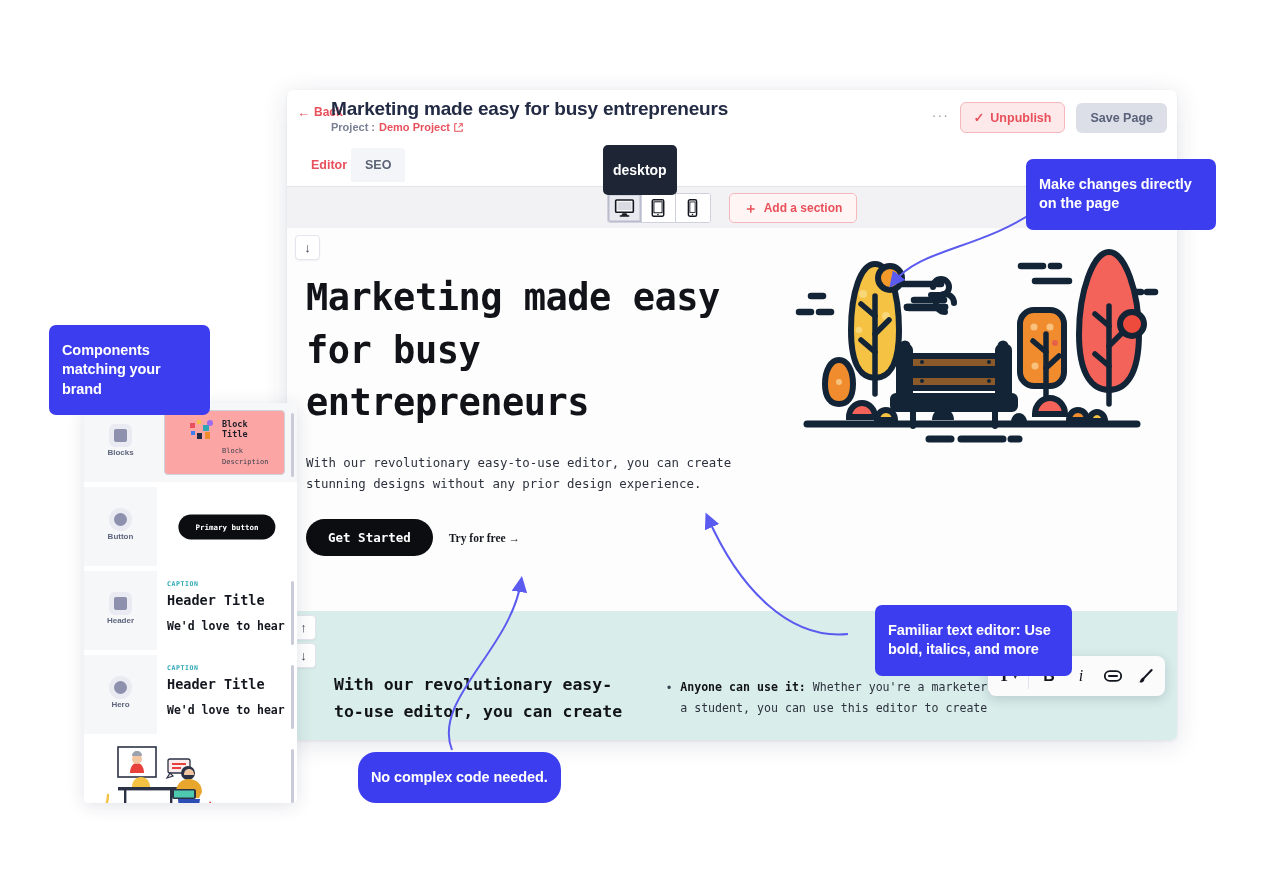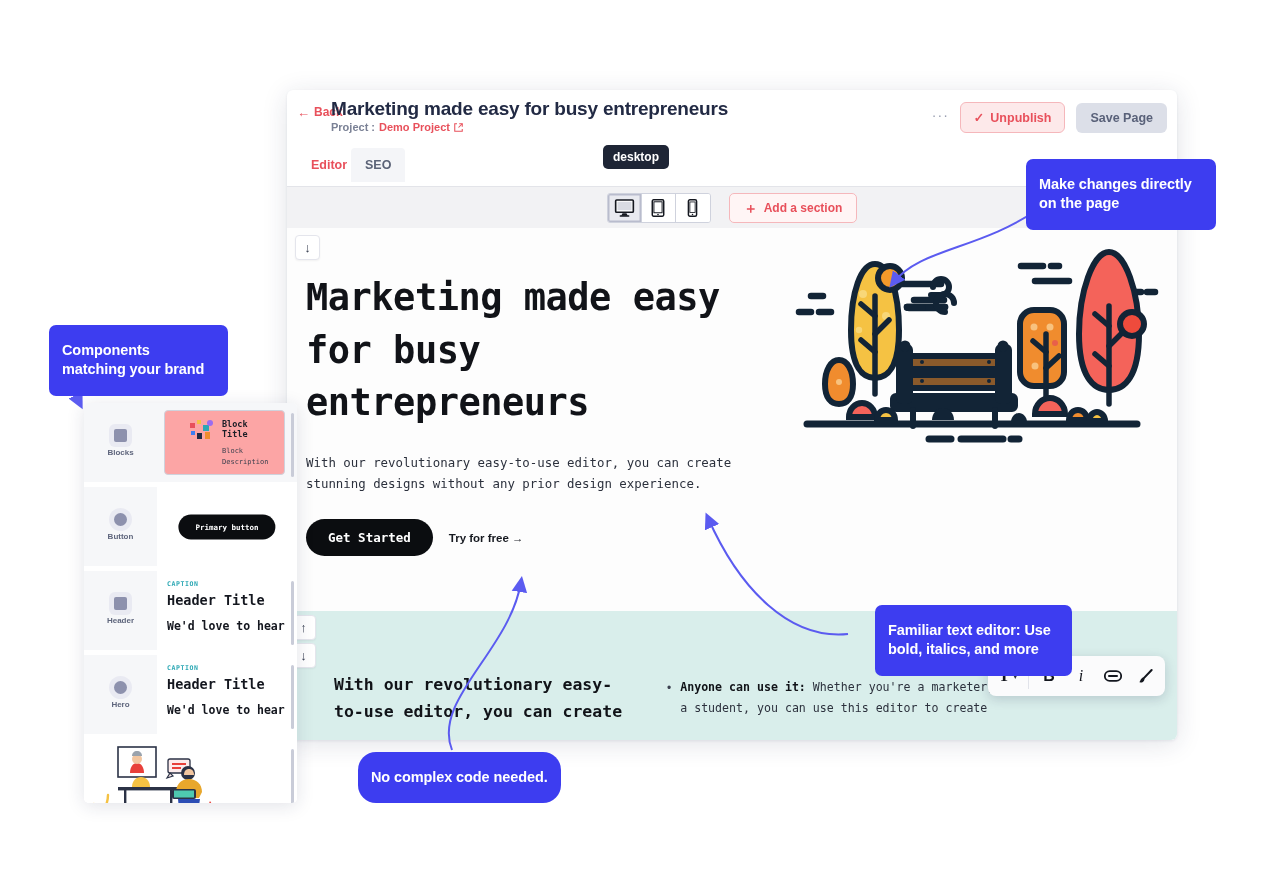--- a/index.html
+++ b/index.html
@@ -75,22 +75,22 @@
   }
   .device-btn:last-child { border-right: none; }
   .device-btn.active { background: #e9eaf0; box-shadow: inset 0 0 0 1.5px #b9bccd; }
   .add-section {
     border: 1.3px solid #f5b7bb; background: #fff5f5; color: #e8505b;
     font-size: 12px; font-weight: 700; border-radius: 5px;
     padding: 7px 14px; display: flex; align-items: center; gap: 6px; cursor: pointer;
   }
   .tooltip-desktop {
     position: absolute; left: 316px; top: -42px;
-    background: #1e2535; color: #fff; font-size: 12px; font-weight: 700;
-    padding: 5px 10px; border-radius: 5px;
+    background: #1e2535; color: #fff; font-size: 14px; font-weight: 700;
+    padding: 17px 10px; border-radius: 5px;
   }
 
   
   .canvas { position: relative; height: 512px; overflow: hidden; background: #fff; }
   .sec-hero { position: relative; height: 383px; background: #fdfdfd; }
   .hero-dl {
     position: absolute; left: 8px; top: 7px; width: 25px; height: 25px;
     background: #fff; border: 1px solid #e4e5ec; border-radius: 4px;
     display: flex; align-items: center; justify-content: center; cursor: pointer;
     box-shadow: 0 1px 2px rgba(0,0,0,.05); font-size: 13px; color: #333a4d;
@@ -105,21 +105,21 @@
     font-family: "DejaVu Sans Mono", monospace;
     font-size: 12.4px; color: #2c313d; line-height: 1.72; margin-top: 22px; max-width: 470px;
   }
   .hero-cta { margin-top: 25px; display: flex; align-items: center; gap: 16px; }
   .btn-dark {
     background: #0b0d10; color: #fff; border-radius: 22px;
     font-family: "DejaVu Sans Mono", monospace;
     font-size: 12.5px; font-weight: 700; padding: 11px 22px; cursor: pointer; border: none;
   }
   .link-free {
-    font-family: Liberation Sans, sans-serif;
+    font-family: Liberation Serif, serif;
     font-size: 11.5px; font-weight: 700; color: #171a21; cursor: pointer;
   }
   .hero-art { position: absolute; right: 8px; top: 6px; width: 380px; height: 215px; }
 
   
   .sec-two { position: relative; height: 129px; background: #d9eeeb; }
   .sec-arrows { position: absolute; left: 4px; top: 4px; display: flex; flex-direction: column; gap: 3px; }
   .sec-arrow {
     width: 25px; height: 25px; background: #fff; border: 1px solid #e4e5ec; border-radius: 4px;
     display: flex; align-items: center; justify-content: center; cursor: pointer;
@@ -206,21 +206,21 @@
   .prev-sub { font-family:"DejaVu Sans Mono", monospace; font-size: 11.5px; font-weight: 700; color: #14171f; margin-top: 11px; white-space: nowrap; }
   .prev-img { position: absolute; left: 8px; top: 4px; width: 140px; height: 78px; }
 
   
   .callout {
     position: absolute; background: #3d3df0; color: #fff;
     font-size: 14.5px; font-weight: 700; line-height: 1.33;
     border-radius: 7px; padding: 16px 13px; letter-spacing: -.1px;
   }
   .c-make { left: 1026px; top: 159px; width: 190px; }
-  .c-comp { left: 49px; top: 325px; width: 179px; }
+  .c-comp { left: 49px; top: 325px; width: 161px; }
   .c-fam  { left: 843px; top: 605px; width: 197px; margin-left: 32px; }
   .c-code { left: 358px; top: 752px; border-radius: 18px; }
 
   .anno-svg { position: absolute; left: 0; top: 0; width: 1266px; height: 889px; pointer-events: none; }
 </style>
 </head>
 <body>
 
 <div class="stage">
 

